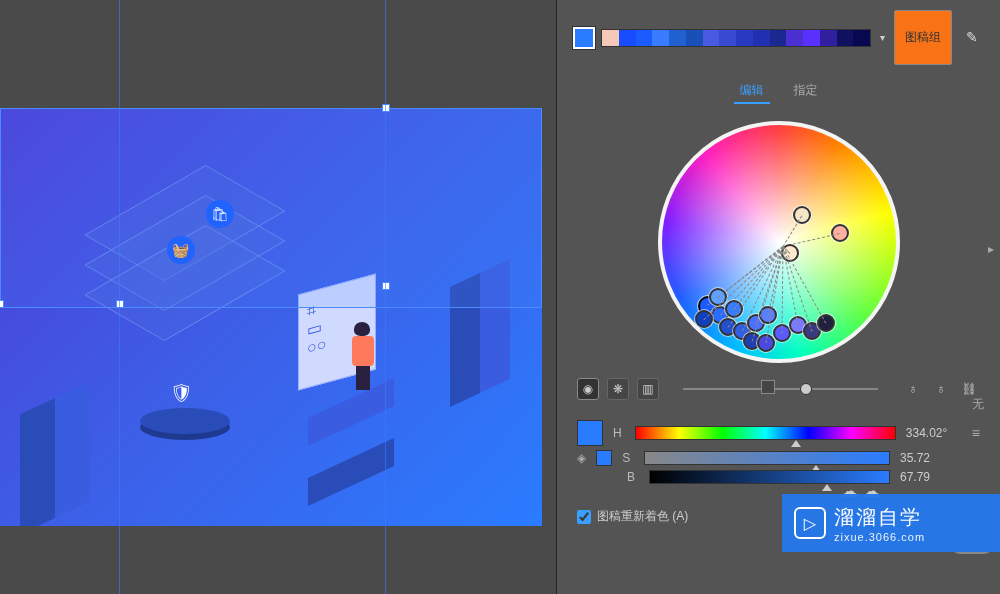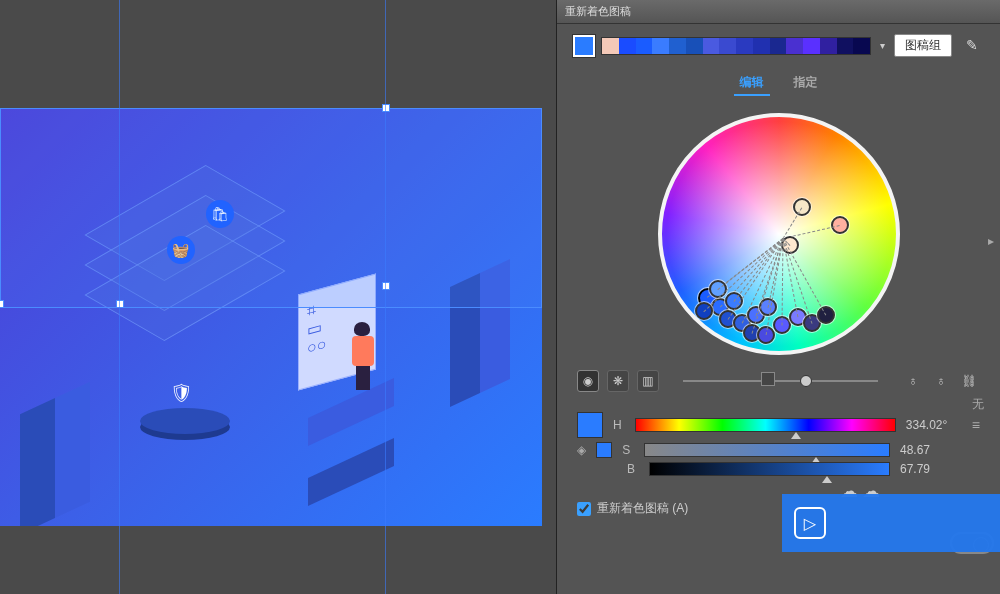--- a/index.html
+++ b/index.html
@@ -157,41 +157,40 @@
     }
     .color-strip {
       display: flex;
       height: 18px;
       flex: 1;
       border: 1px solid #333;
     }
     .color-strip span { flex: 1; }
     .dropdown-arrow { color:#ccc; font-size:10px; padding:0 3px;}
     .preset-select {
-      background: #ffffff;
+      background: #f97316;
       color: #333;
-      padding: 2px 10px;
+      padding: 18px 10px;
       font-size: 12px;
       border: 1px solid #888;
       border-radius: 2px;
     }
     .eyedropper {
       width: 18px; height: 18px;
       color: #ddd;
       font-size: 14px;
       margin-left: 8px;
       cursor: pointer;
     }
     .tabs {
       display: flex;
       justify-content: center;
       gap: 18px;
       padding: 4px 0 6px;
       font-size: 12px;
-      font-weight: bold;
     }
     .tab { color: #aaa; cursor: pointer; padding: 3px 6px;}
     .tab.active { color: #3aa0ff; border-bottom: 2px solid #3aa0ff; }
     
     .wheel-area {
       position: relative;
       width: 100%;
       height: 264px;
       display:flex;
       justify-content:center;
@@ -345,21 +344,20 @@
   <div class="selection-box sel-main"></div>
   <div class="handle" style="left:-4px; top:300px;"></div>
   <div class="handle" style="left:116px; top:300px;"></div>
   <div class="handle" style="left:382px; top:282px;"></div>
   <div class="handle" style="left:382px; top:104px;"></div>
   <div class="guide-v" style="left:385px; top:0; height:594px;"></div>
   <div class="guide-v" style="left:119px; top:0; height:594px;"></div>
 </div>
 
 <div class="panel">
-  <div class="panel-header">重新着色图稿</div>
 
   <div class="row">
     <div class="color-swatch" style="background:#2a7cff;"></div>
     <div class="color-strip" id="strip">
         <span style="background: rgb(244, 201, 184);"></span>
         <span style="background: rgb(26, 76, 255);"></span>
         <span style="background: rgb(26, 92, 255);"></span>
         <span style="background: rgb(58, 124, 255);"></span>
         <span style="background: rgb(32, 96, 208);"></span>
         <span style="background: rgb(24, 80, 184);"></span>
@@ -453,21 +451,21 @@
       <span class="hsb-value"><span>334.02</span><span>°</span></span>
       <span class="hsb-menu">≡</span>
     </div>
     <div class="hsb-row">
       <span class="cube-icon">◈</span>
       <div class="hsb-swatch" style="width:16px;height:16px;background:#2a7cff;"></div>
       <span class="hsb-label">S</span>
       <div class="hsb-slider" style="background:linear-gradient(90deg,#888,#2a7cff);">
         <div class="hsb-pointer" style="left:68%;"></div>
       </div>
-      <span class="hsb-value">48.67</span>
+      <span class="hsb-value">35.72</span>
       <span style="width:14px"></span>
     </div>
     <div class="hsb-row">
       <span style="width:14px"></span>
       <span style="width:16px"></span>
       <span class="hsb-label">B</span>
       <div class="hsb-slider" style="background:linear-gradient(90deg,#000,#2a7cff);">
         <div class="hsb-pointer" style="left:72%;"></div>
       </div>
       <span class="hsb-value">67.79</span>
@@ -475,21 +473,25 @@
     </div>
   </div>
 
   <div class="cloud-icons">
     <span>☁</span>
     <span>☁</span>
   </div>
 
   <div class="checkbox-row">
     <input type="checkbox" checked="" style="">
-    <span>重新着色图稿 (A)</span>
+    <span>图稿重新着色 (A)</span>
   </div>
 
   <div class="wm-pill"></div>
 </div>
 
 <div class="watermark">
   <div class="wm-icon">▷</div>
+  <div>
+    <div class="wm-main">溜溜自学</div>
+    <div class="wm-url">zixue.3066.com</div>
+  </div>
 </div>
 
 </body></html>

